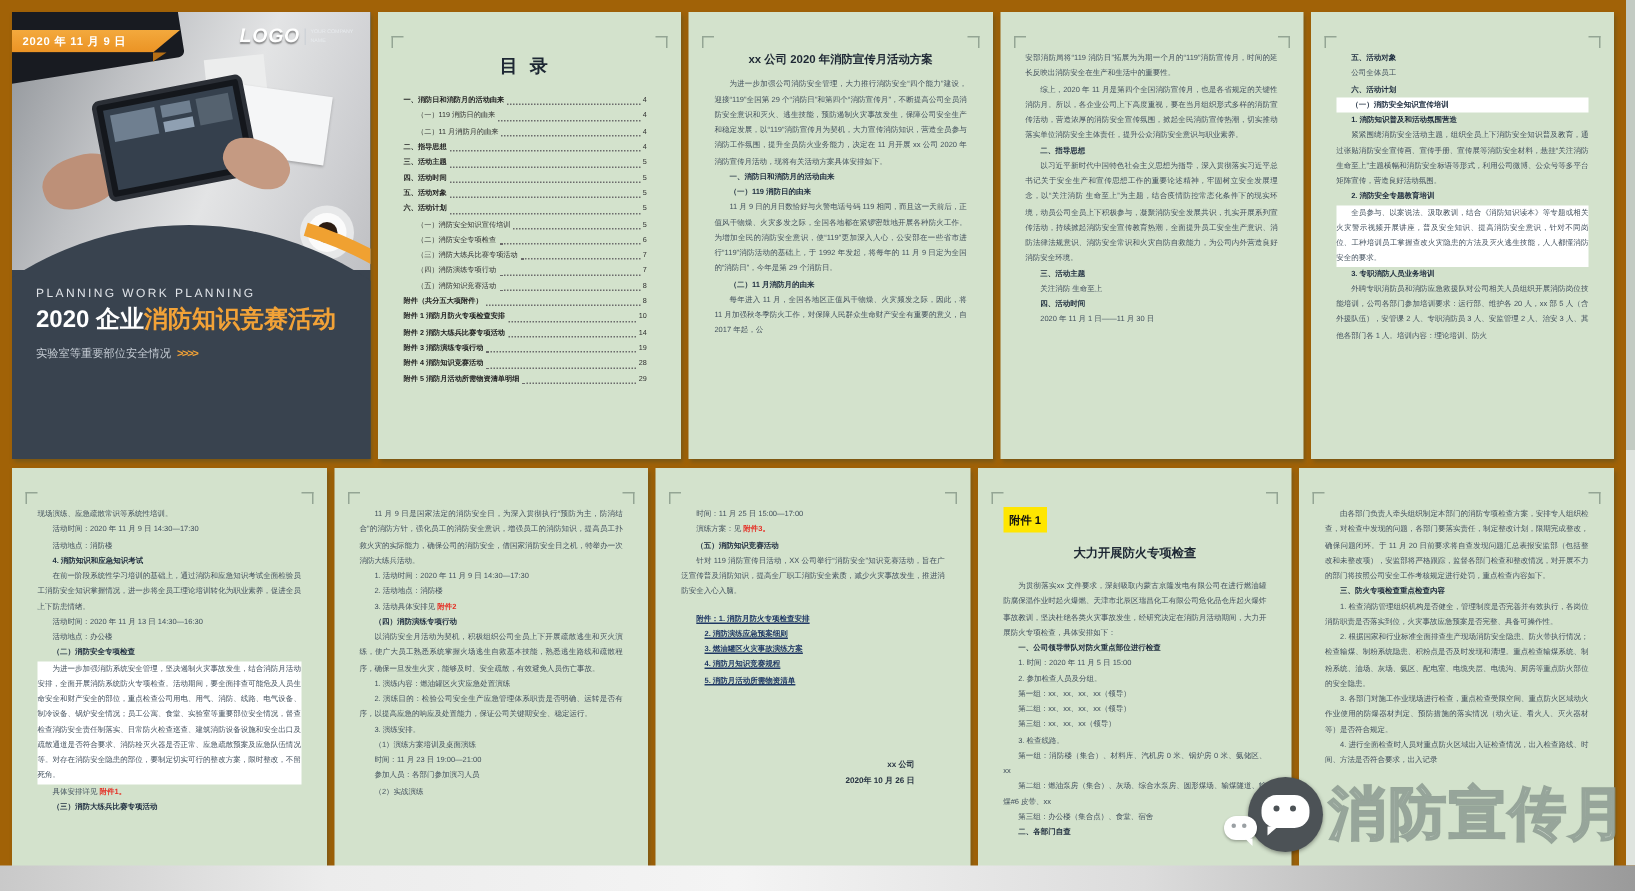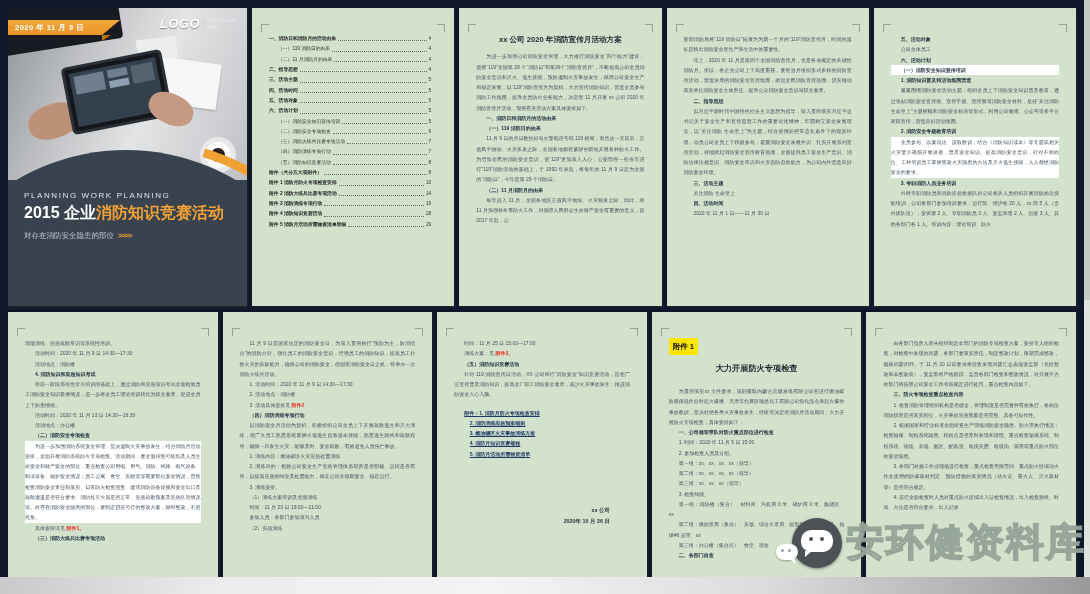--- a/index.html
+++ b/index.html
@@ -1,17 +1,17 @@
 <!DOCTYPE html>
 <html><head>
 <meta charset="utf-8">
 <style>
   html,body{margin:0;padding:0;}
   body{font-family:"Liberation Sans", sans-serif;background:#e9e9e9;}
-  .screen{position:relative;width:1090px;height:594px;overflow:hidden;background:#0f172a;}
+  .screen{position:relative;width:1090px;height:594px;overflow:hidden;background:#a16207;}
 
   .row{position:absolute;left:8px;right:14px;display:flex;gap:5px;}
   .row1{top:8px;height:298px;}
   .row2{top:312px;height:266px;}
 
   .page{position:relative;overflow:hidden;flex:1 1 0;background:#d3e2cc;box-shadow:1px 2px 3px rgba(50,70,50,.35);}
   .page.cover{flex:0 0 239px;background:#39434f;}
 
   
   .cv-photo{position:absolute;top:0;left:0;right:0;height:172px;
@@ -129,30 +129,31 @@
         <span>2020 年 11 月 9 日</span>
       </div>
       <div class="cv-fold"></div>
       <div class="cv-logo">
         <span class="cv-logo-main">LOGO</span>
         <span class="cv-logo-sub">YOUR COMPANY NAME</span>
       </div>
       <div class="cv-bottom">
         <div class="cv-sub">PLANNING WORK PLANNING</div>
         <div class="cv-title">
-          <span>2015 企业</span><span class="orange">消防知识竞赛活动</span>
+          <span>2020 企业</span><span class="orange">消防知识竞赛活动</span>
         </div>
         <div class="cv-note">
-          <span>对存在消防安全隐患的部位</span><span class="arrows">&gt;&gt;&gt;&gt;</span>
+          <span>实验室等重要部位安全情况</span><span class="arrows">&gt;&gt;&gt;&gt;</span>
         </div>
       </div>
     </div>
 
     <div class="page doc">
       <div class="doc-inner">
+        <div class="toc-title">目录</div>
         <div class="toc-list">
             <div class="toc-row b">
               <span class="toc-label">一、消防日和消防月的活动由来</span>
               <span class="toc-dots"></span>
               <span class="toc-page">4</span>
             </div>
             <div class="toc-row ind">
               <span class="toc-label">（一）119 消防日的由来</span>
               <span class="toc-dots"></span>
               <span class="toc-page">4</span>
@@ -371,20 +372,20 @@
     <div class="wm-icon">
       <div class="wm-bubble">
         <span class="wm-eye l"></span>
           <span class="wm-eye r"></span>
       </div>
       <div class="wm-bub2">
           <i class="l"></i>
           <i class="r"></i>
         </div>
     </div>
-    <span class="wm-text">安环健资料库</span>
+    <span class="wm-text">消防宣传月</span>
   </div>
 
   <div class="side-strip">
       <div class="side-thumb"></div>
     </div>
   <div class="bottom-bar"></div>
 </div>
 
 </body></html>

